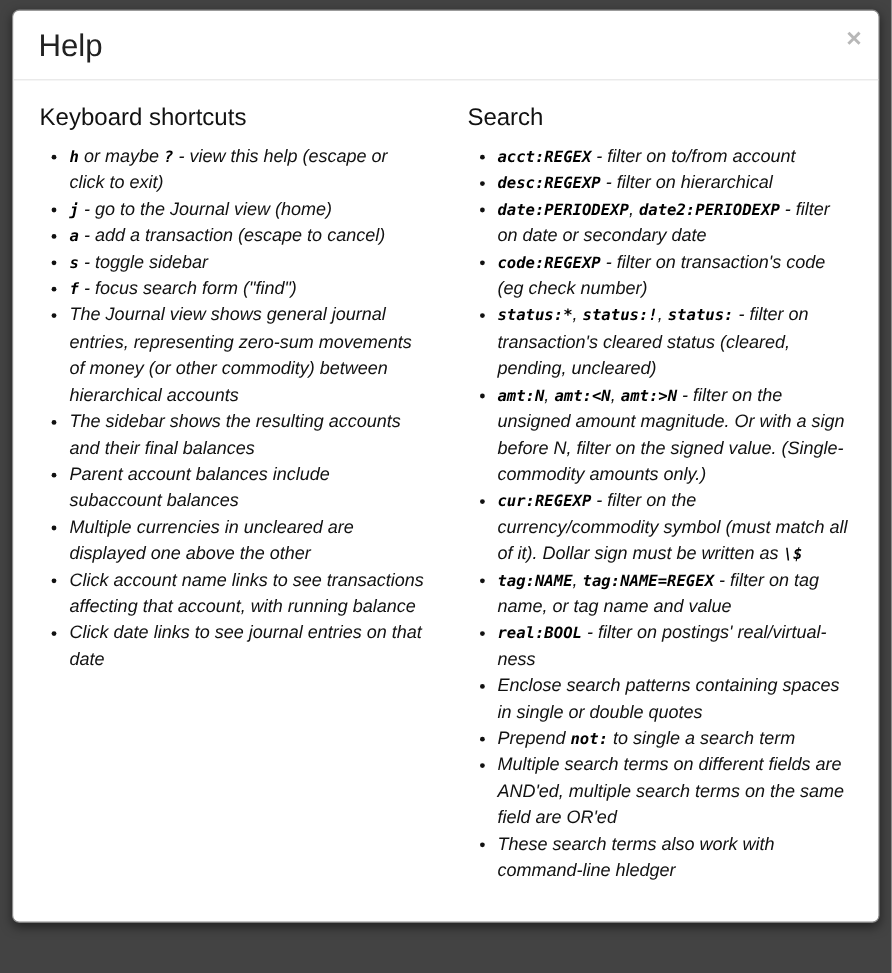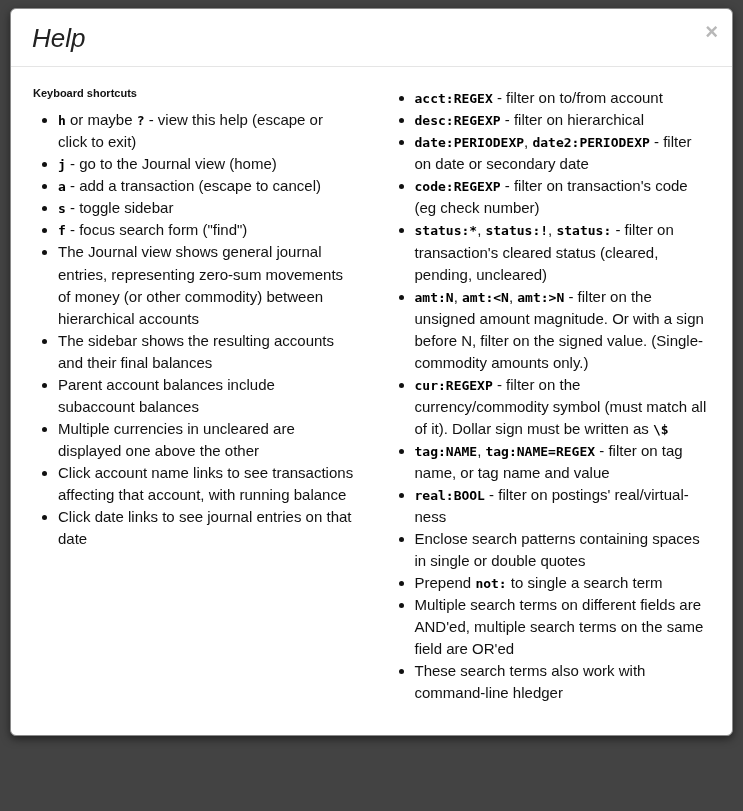--- a/index.html
+++ b/index.html
@@ -36,43 +36,42 @@
   }
   .modal-header {
     position: relative;
     padding: 14px 15px 12px 21px;
     border-bottom: 1px solid #e5e5e5;
   }
   .modal-title {
     margin: 0;
     font-size: 26px; font-weight: 500; color: #222;
     line-height: 1.2;
-    font-style: italic;
   }
   .close-btn {
     position: absolute; top: 12px; right: 14px;
     border: none; background: none; padding: 0;
     font-size: 22px; font-weight: bold; line-height: 1;
     color: #b8b8b8; cursor: pointer;
     font-family: "Liberation Sans", sans-serif;
   }
   .modal-body {
     display: flex; gap: 34px;
     padding: 20px 20px 30px 22px;
     color: #111;
   }
   .col { flex: 1; min-width: 0; }
   .section-heading {
     margin: 0 0 10px 0;
-    font-size: 11px; font-weight: bold; color: #111;
+    font-size: 20px; font-weight: normal; color: #111;
   }
   .section-heading.mt { margin-top: 30px; }
   ul.help-list {
     margin: 0; padding: 0 0 0 25px;
-    font-size: 15px; line-height: 1.47; color: #111;
+    font-size: 15px; line-height: 1.47; color: #111; font-style: italic;
   }
   ul.help-list li { margin: 0; }
   code {
     font-family: "DejaVu Sans Mono", monospace;
     font-weight: bold; font-size: 13px; color: #000;
   }
 </style>
 </head>
 <body>
 
@@ -99,20 +98,21 @@
       <ul class="help-list">
           <li><span>The Journal view shows general journal entries, representing zero-sum movements of money (or other commodity) between hierarchical accounts</span></li>
           <li><span>The sidebar shows the resulting accounts and their final balances</span></li>
           <li><span>Parent account balances include subaccount balances</span></li>
           <li><span>Multiple currencies in uncleared are displayed one above the other</span></li>
           <li><span>Click account name links to see transactions affecting that account, with running balance</span></li>
           <li><span>Click date links to see journal entries on that date</span></li>
         </ul>
     </div>
     <div class="col">
+      <h2 class="section-heading">Search</h2>
       <ul class="help-list">
           <li><code>acct:REGEX</code><span> - filter on to/from account</span></li>
           <li><code>desc:REGEXP</code><span> - filter on hierarchical</span></li>
           <li><code>date:PERIODEXP</code><span>, </span><code>date2:PERIODEXP</code><span> - filter on date or secondary date</span></li>
           <li><code>code:REGEXP</code><span> - filter on transaction's code (eg check number)</span></li>
           <li><code>status:*</code><span>, </span><code>status:!</code><span>, </span><code>status:</code><span> - filter on transaction's cleared status (cleared, pending, uncleared)</span></li>
           <li><code>amt:N</code><span>, </span><code>amt:&lt;N</code><span>, </span><code>amt:&gt;N</code><span> - filter on the unsigned amount magnitude. Or with a sign before N, filter on the signed value. (Single-commodity amounts only.)</span></li>
           <li><code>cur:REGEXP</code><span> - filter on the currency/commodity symbol (must match all of it). Dollar sign must be written as </span><code>\$</code></li>
           <li><code>tag:NAME</code><span>, </span><code>tag:NAME=REGEX</code><span> - filter on tag name, or tag name and value</span></li>
           <li><code>real:BOOL</code><span> - filter on postings' real/virtual-ness</span></li>

